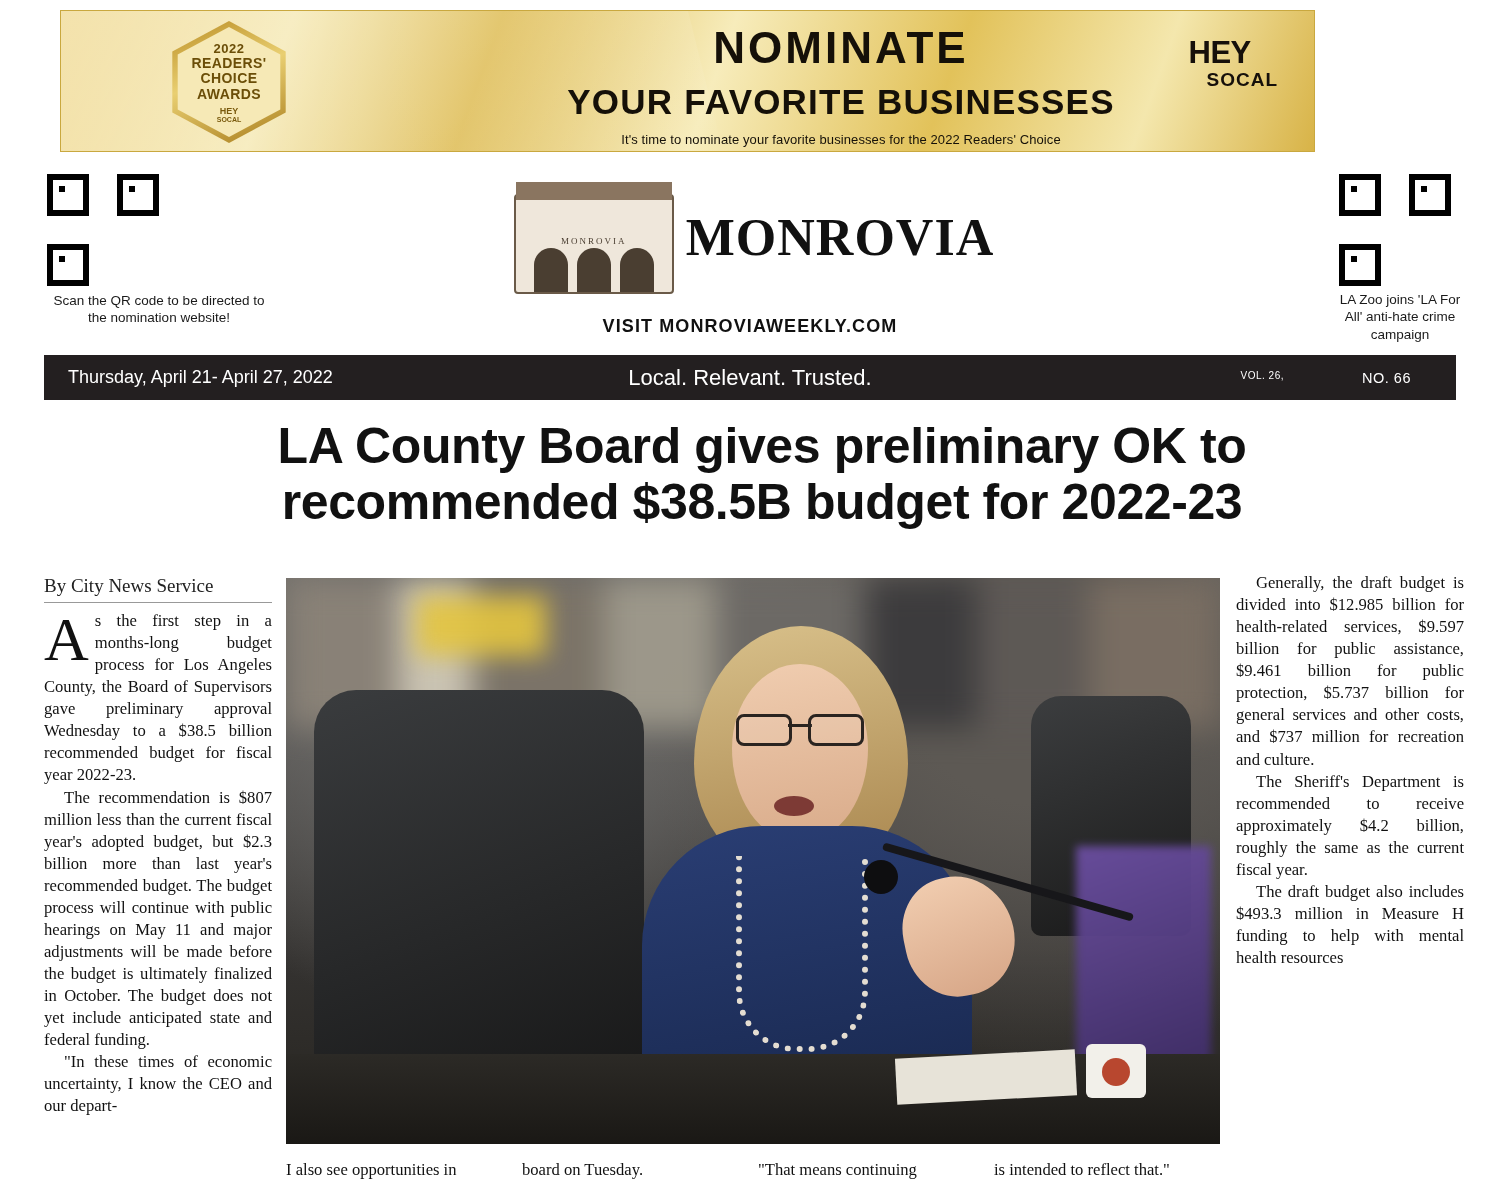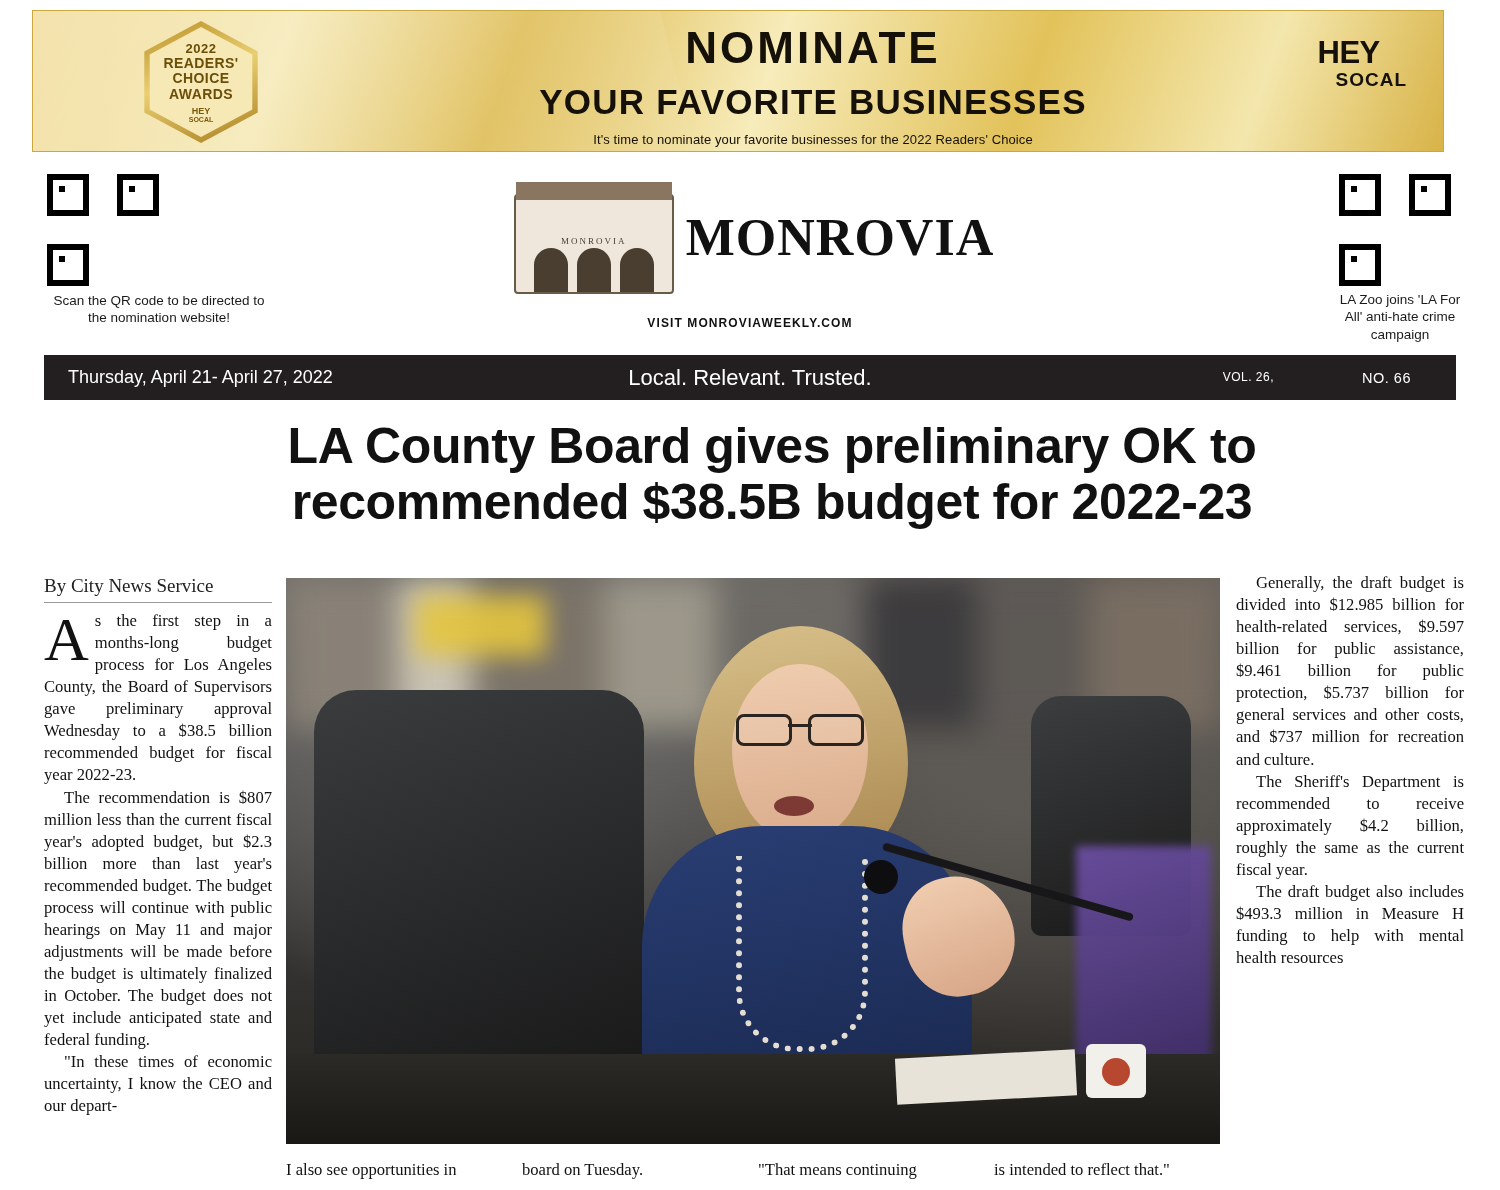--- a/index.html
+++ b/index.html
@@ -12,23 +12,23 @@
     height: 1190px;
     font-family: "Liberation Serif", serif;
     color: #111;
     overflow: hidden;
     position: relative;
   }
 
   
   .ad-banner {
     position: absolute;
-    left: 32px;
+    left: 60px;
     top: 10px;
-    width: 1412px;
+    width: 1255px;
     height: 142px;
     background: linear-gradient(110deg, #e8c65a 0%, #f3e4a4 18%, #dcb84a 34%, #f7ecbb 52%, #e2c25a 70%, #f4e7ad 86%, #d8b347 100%);
     border: 1px solid #c9a83f;
     box-sizing: border-box;
     overflow: hidden;
   }
   .ad-banner:before {
     content: "";
     position: absolute;
     left: -60px;
@@ -206,21 +206,21 @@
   .mast-weekly {
     font-size: 76px;
     font-weight: bold;
     letter-spacing: 0.5px;
     line-height: 0.92;
     color: #111;
   }
   .mast-visit {
     margin-top: 14px;
     font-family: "Liberation Sans", sans-serif;
-    font-size: 12px;
+    font-size: 18px;
     font-weight: bold;
     letter-spacing: 1.1px;
     color: #111;
   }
 
   
   .blackbar {
     position: absolute;
     left: 44px;
     top: 355px;
@@ -238,37 +238,37 @@
   }
   .bb-tag {
     position: absolute;
     left: 0; right: 0;
     top: 10px;
     text-align: center;
     font-size: 22px;
   }
   .bb-vol {
     position: absolute;
-    right: 182px;
+    right: 172px;
     top: 15px;
-    font-size: 12px;
+    font-size: 10px;
     letter-spacing: 0.5px;
   }
   .bb-no {
     position: absolute;
     right: 45px;
     top: 15px;
     font-size: 14.5px;
     letter-spacing: 0.5px;
   }
 
   
   .headline {
     position: absolute;
-    left: 242px;
+    left: 232px;
     top: 418px;
     width: 1060px;
     text-align: center;
     font-family: "Liberation Sans", sans-serif;
     font-weight: bold;
     font-size: 50px;
     line-height: 1.12;
     letter-spacing: -0.4px;
     color: #111;
   }

